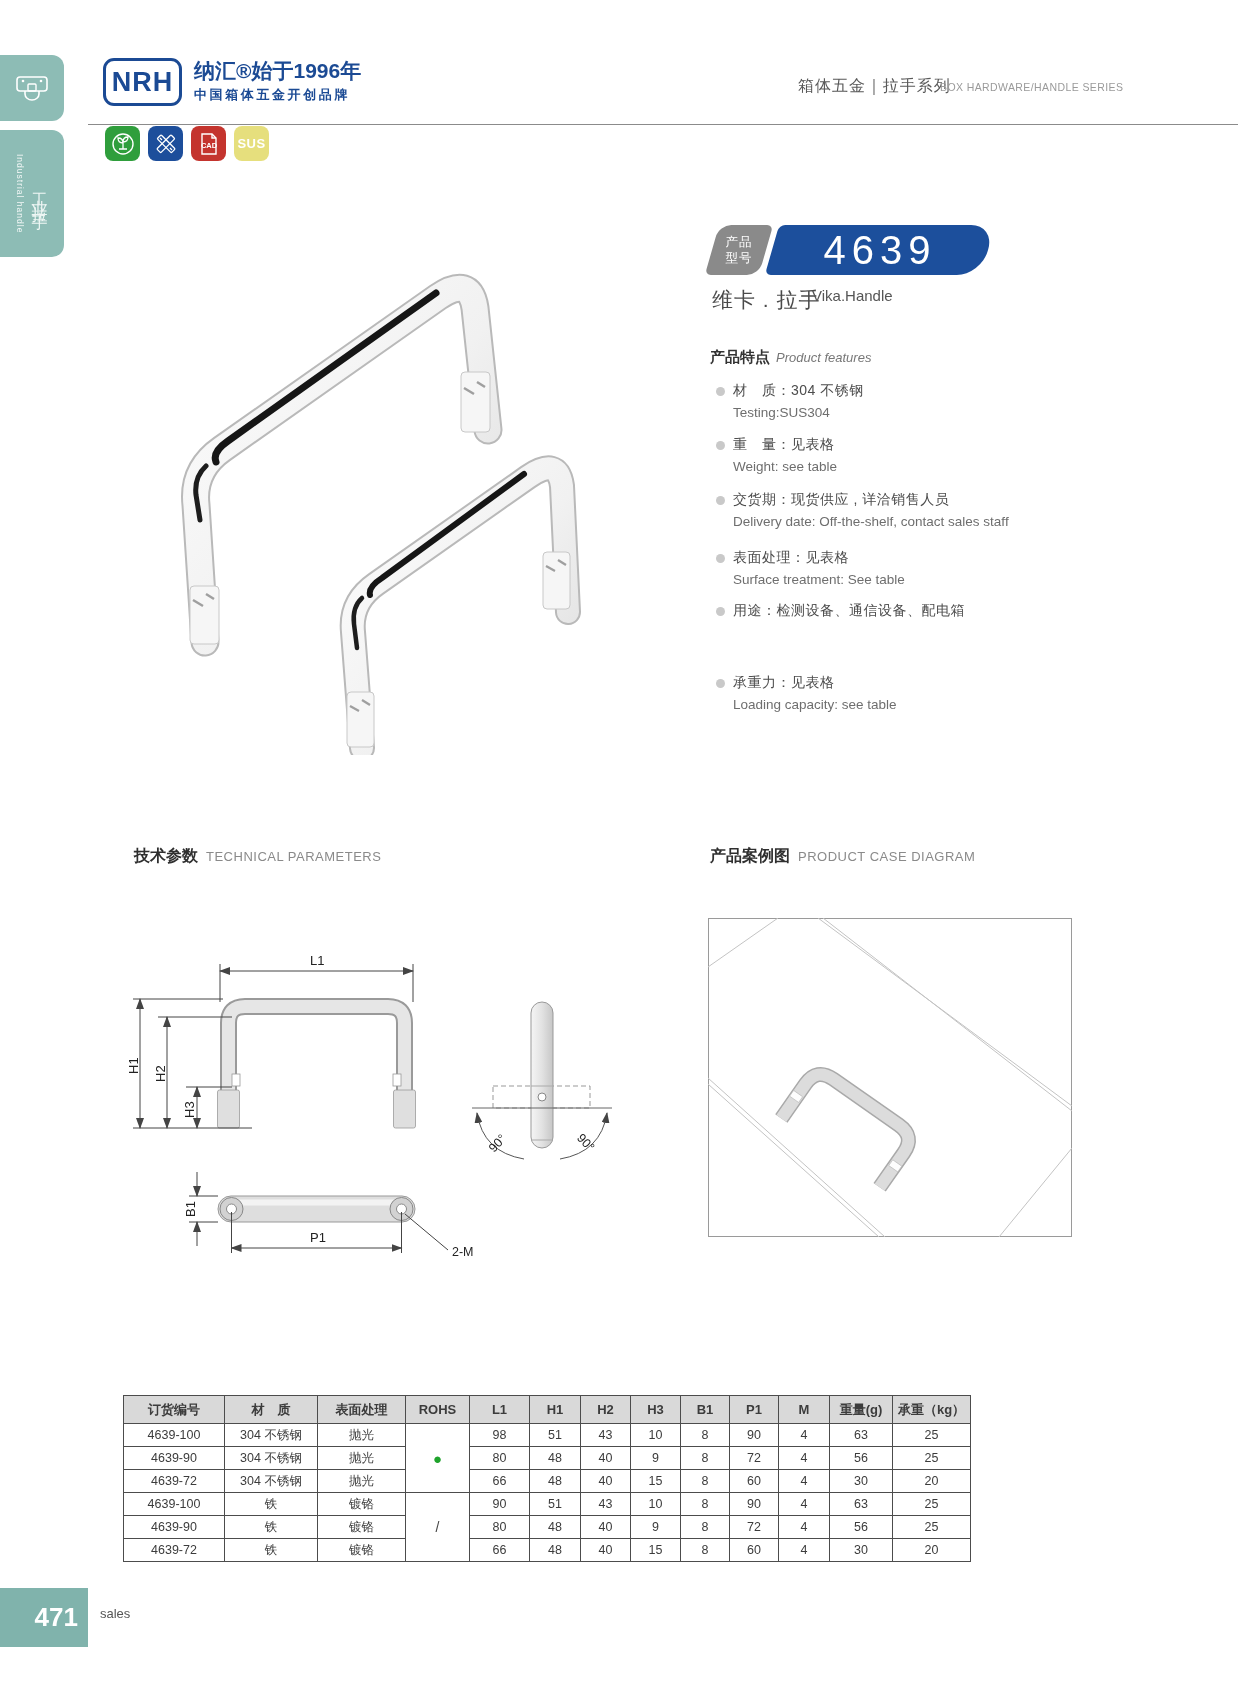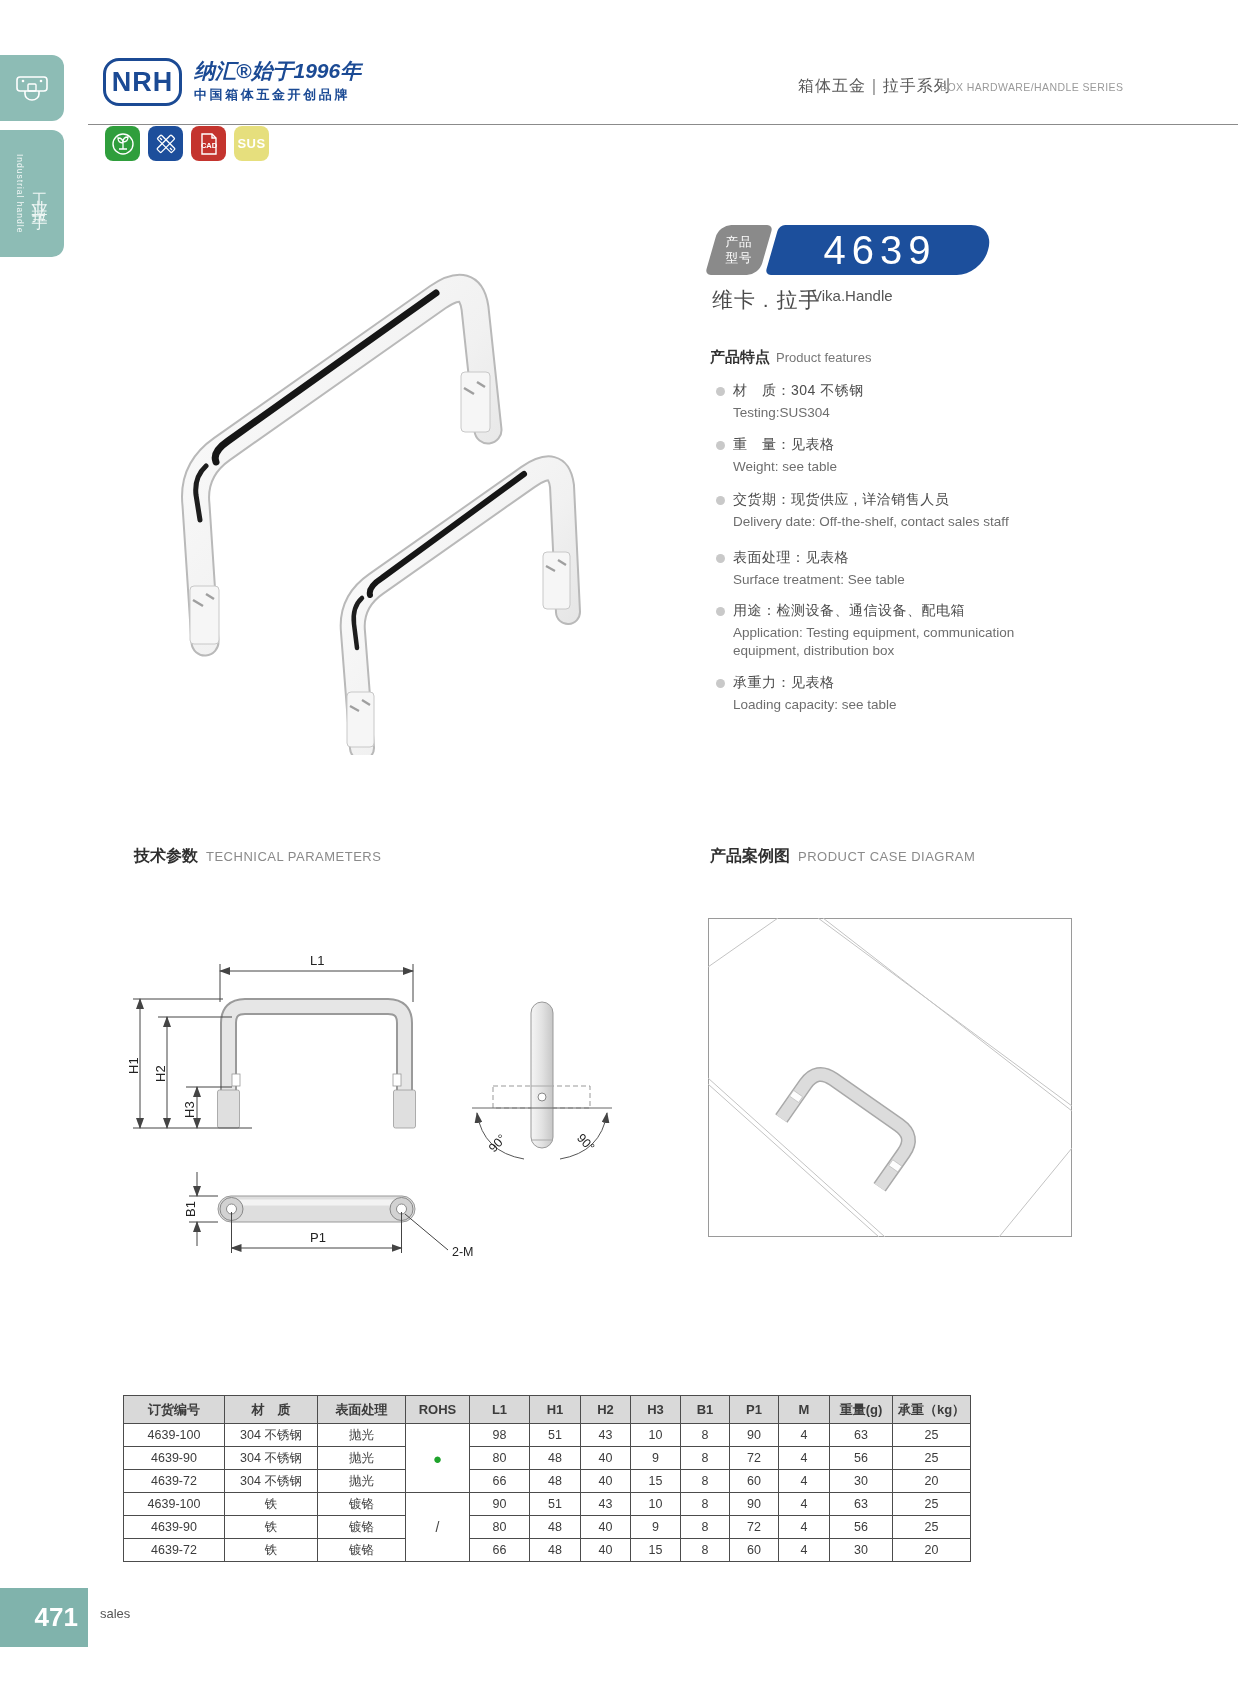--- a/index.html
+++ b/index.html
@@ -8,23 +8,23 @@
 
   
   .side-tab{position:absolute;left:0;background:#8dbcb5;border-radius:0 12px 12px 0;}
   .tab-icon{top:55px;width:64px;height:66px;display:flex;align-items:center;justify-content:center;}
   .tab-label{top:130px;width:64px;height:127px;display:flex;align-items:center;justify-content:center;gap:4px;}
   .v-en{writing-mode:vertical-rl;font-size:8.5px;color:#f2f7f6;letter-spacing:1px;}
   .v-cn{writing-mode:vertical-rl;font-size:16px;color:#eef6f4;letter-spacing:7px;}
 
   
   .logo-box{position:absolute;left:103px;top:58px;width:73px;height:42px;border:3px solid #1b4a94;
-            border-radius:16px;display:flex;align-items:center;justify-content:center;
+            border-radius:11px;display:flex;align-items:center;justify-content:center;
             font-size:27px;font-weight:bold;color:#1b4a94;letter-spacing:1px;}
-  .brand-title{position:absolute;left:194px;top:57px;font-size:21px;font-weight:bold;color:#1b4a94;font-style:italic;}
+  .brand-title{position:absolute;left:194px;top:57px;font-size:21px;font-weight:bold;color:#1b4a94;}
   .brand-subtitle{position:absolute;left:194px;top:86px;font-size:13px;font-weight:bold;color:#1b4a94;letter-spacing:2.6px;}
   .hdr-cn{position:absolute;left:798px;top:76px;font-size:16px;color:#595959;letter-spacing:1px;}
   .hdr-en{position:absolute;left:940px;top:81px;font-size:10.5px;color:#9a9a9a;letter-spacing:.4px;}
   .hdr-rule{position:absolute;left:88px;right:2px;top:124px;height:1px;background:#8b8b8b;}
 
   
   .icons{position:absolute;left:105px;top:126px;display:flex;gap:8px;}
   .cicon{width:35px;height:35px;border-radius:8px;display:flex;align-items:center;justify-content:center;}
   .cicon.green{background:#2f9e3c;} .cicon.blue{background:#1d4e9b;}
   .cicon.red{background:#c4342e;} .cicon.yellow{background:#e6df7d;}
@@ -38,21 +38,21 @@
   .badge-blue{position:absolute;left:772px;top:225px;width:216px;height:50px;background:#1c4f9c;
               border-radius:6px 24px 24px 6px;transform:skewX(-16deg);}
   .badge-blue .inner{transform:skewX(16deg);width:100%;height:100%;display:flex;align-items:center;
               justify-content:center;color:#fff;font-size:40px;letter-spacing:6px;font-weight:500;}
   .pname-cn{position:absolute;left:712px;top:286px;font-size:21px;color:#4a4a4a;letter-spacing:1px;}
   .pname-en{position:absolute;left:812px;top:287px;font-size:15px;color:#555;}
 
   
   .feat-title{position:absolute;left:710px;top:348px;}
   .feat-title .cn{font-size:15px;font-weight:bold;color:#333;margin-top:33px;}
-  .feat-title .en{font-size:13px;color:#777;margin-left:6px;}
+  .feat-title .en{font-size:13px;color:#777;margin-left:6px;font-style:italic;}
   .features{position:absolute;left:716px;top:350px;width:312px;}
   .feat{position:absolute;left:0;}
   .feat .row{display:flex;align-items:flex-start;}
   .bullet{width:9px;height:9px;border-radius:50%;background:#c9c9c9;margin:5px 8px 0 0;flex:none;}
   .feat .cn{font-size:14px;color:#4c4c4c;letter-spacing:.5px;}
   .feat .en{font-size:13.5px;color:#6e6e6e;margin:4px 0 0 17px;line-height:1.35;}
 
   
   .sec-h{position:absolute;}
   .sec-h .cn{font-size:16px;font-weight:bold;color:#2f2f2f;}
@@ -207,21 +207,20 @@
           <span class="bullet"></span>
       <span class="cn">表面处理：见表格</span>
         </div>
         <div class="en">Surface treatment: See table</div>
       </div>
     <div class="feat" style="top:252px">
       <div class="row">
           <span class="bullet"></span>
       <span class="cn">用途：检测设备、通信设备、配电箱</span>
         </div>
-        <div class="en">Application: Testing equipment, communication equipment, distribution box</div>
       </div>
     <div class="feat" style="top:324px">
       <div class="row">
           <span class="bullet"></span>
       <span class="cn">承重力：见表格</span>
         </div>
         <div class="en">Loading capacity: see table</div>
       </div>
   </div>
 

